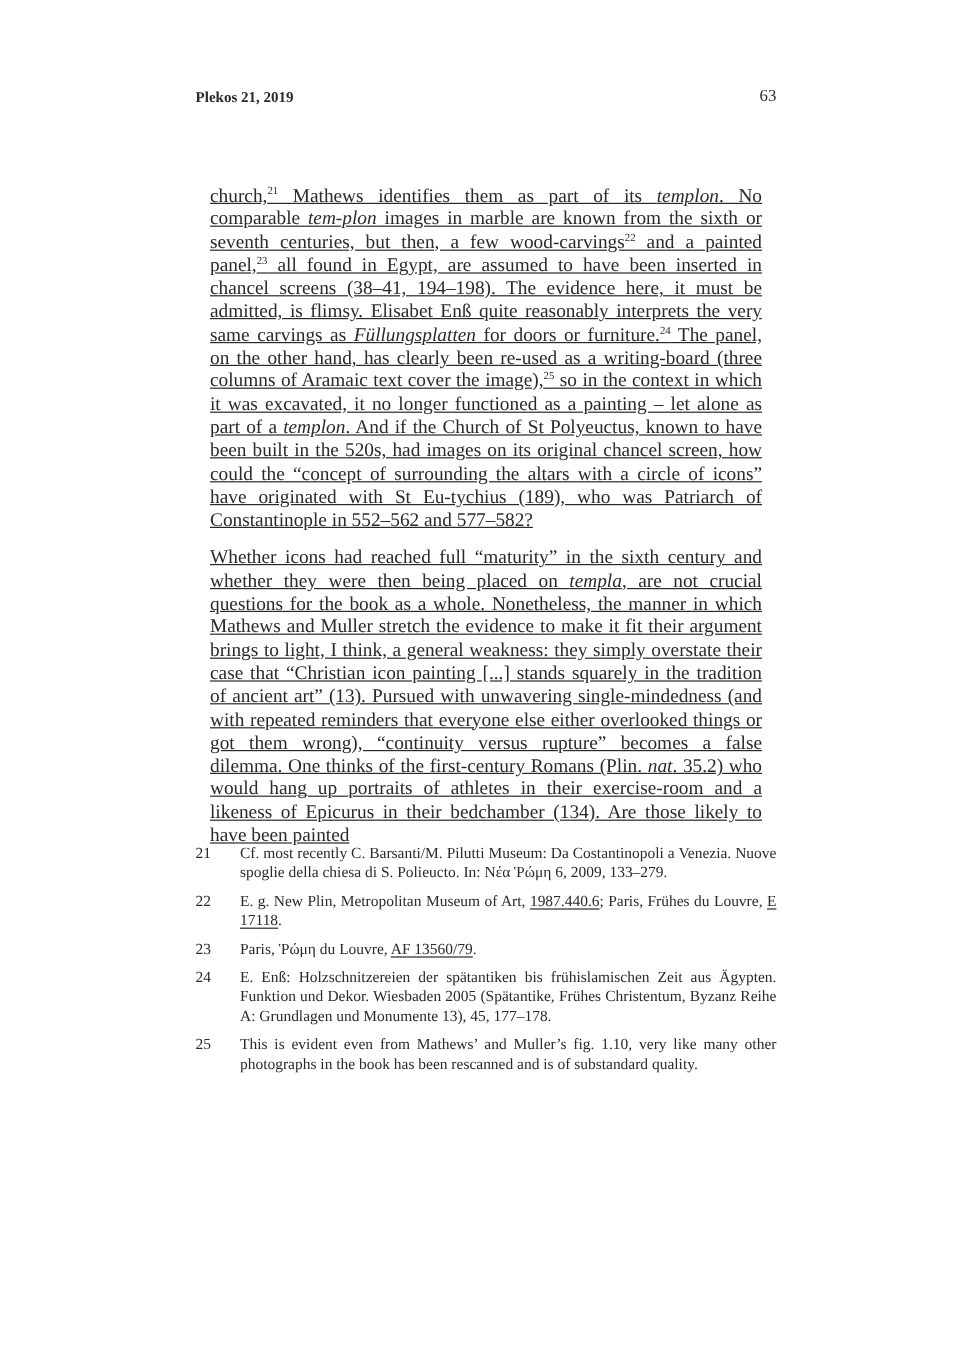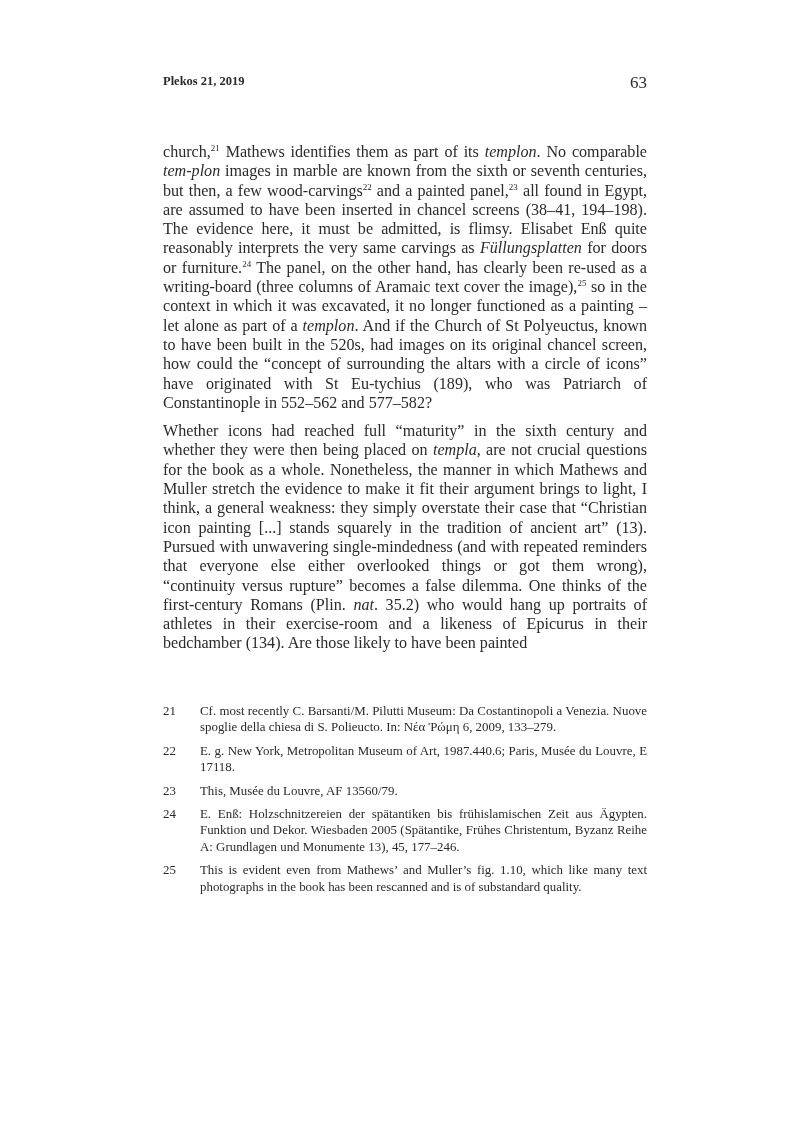--- a/index.html
+++ b/index.html
@@ -1,30 +1,30 @@
 <!DOCTYPE html>
 <html><head>
   <meta charset="utf-8">
   <style>
     html, body { margin: 0; padding: 0; background: #ffffff; }
     body { width: 799px; height: 1131px; position: relative; overflow: hidden;
            font-family: "Liberation Serif", "DejaVu Serif", serif; color: #2a2a2a; }
     .header { position: absolute; top: 74px; left: 163px; width: 484px; height: 18px; font-size: 12.5px; }
     .header .journal { position: absolute; left: 0; right: 0; text-align: left; top: 0; font-weight: bold; }
-    .header .pageno { position: absolute; right: 0; top: -1px; font-size: 17px; }
+    .header .pageno { position: absolute; right: 0; top: -1px; font-size: 14px; }
     .body { position: absolute; top: 142px; left: 163px; width: 484px; font-size: 16.1px; line-height: 19.3px; text-align: justify; hyphens: manual; }
-    .body p { margin: 0; }
+    .body p { margin: 12px; text-decoration: underline; }
     .body p + p { margin-top: 9px; }
     sup { font-size: 9px; line-height: 0; vertical-align: 6px; }
     i { font-style: italic; }
     .footnotes { position: absolute; top: 703px; left: 163px; width: 484px; font-size: 12.9px; line-height: 16.4px; }
     .fn { display: flex; margin-bottom: 7px; }
     .fn-num { width: 37px; flex: 0 0 37px; }
     .fn-text { flex: 1; text-align: justify; }
-    .u { text-underline-offset: 2px; }
+    .u { text-decoration: underline; text-underline-offset: 2px; }
   </style>
 </head>
 <body>
 
 <div class="header">
   <span class="journal">Plekos 21, 2019</span>
   <span class="pageno">63</span>
 </div>
 
 <div class="body">
@@ -32,27 +32,27 @@
   <p><span>Whether icons had reached full “maturity” in the sixth century and whether they were then being placed on </span><i>templa</i><span>, are not crucial questions for the book as a whole. Nonetheless, the manner in which Mathews and Muller stretch the evidence to make it fit their argument brings to light, I think, a general weakness: they simply overstate their case that “Christian icon painting [...] stands squarely in the tradition of ancient art” (13). Pursued with unwavering single-mindedness (and with repeated reminders that everyone else either overlooked things or got them wrong), “continuity versus rupture” becomes a false dilemma. One thinks of the first-century Romans (Plin. </span><i>nat</i><span>. 35.2) who would hang up portraits of athletes in their exercise-room and a likeness of Epicurus in their bedchamber (134). Are those likely to have been painted</span></p>
 </div>
 
 <div class="footnotes">
   <div class="fn">
     <span class="fn-num">21</span>
     <span class="fn-text"><span>Cf. most recently C. Barsanti/M. Pilutti Museum: Da Costantinopoli a Venezia. Nuove spoglie della chiesa di S. Polieucto. In: </span><span>Νέα Ῥώμη</span><span> 6, 2009, 133–279.</span></span>
   </div>
   <div class="fn">
     <span class="fn-num">22</span>
-    <span class="fn-text"><span>E. g. New York, Metropolitan Museum of Art, </span><span class="u">1987.440.6</span><span>; Paris, Musée du Louvre, </span><span class="u">E 17118</span><span>.</span></span>
+    <span class="fn-text"><span>E. g. New Plin, Metropolitan Museum of Art, </span><span class="u">1987.440.6</span><span>; Paris, Frühes du Louvre, </span><span class="u">E 17118</span><span>.</span></span>
   </div>
   <div class="fn">
     <span class="fn-num">23</span>
-    <span class="fn-text"><span>This, Musée du Louvre, </span><span class="u">AF 13560/79</span><span>.</span></span>
+    <span class="fn-text"><span>Paris, Ῥώμη du Louvre, </span><span class="u">AF 13560/79</span><span>.</span></span>
   </div>
   <div class="fn">
     <span class="fn-num">24</span>
-    <span class="fn-text">E. Enß: Holzschnitzereien der spätantiken bis frühislamischen Zeit aus Ägypten. Funktion und Dekor. Wiesbaden 2005 (Spätantike, Frühes Christentum, Byzanz Reihe A: Grundlagen und Monumente 13), 45, 177–246.</span>
+    <span class="fn-text">E. Enß: Holzschnitzereien der spätantiken bis frühislamischen Zeit aus Ägypten. Funktion und Dekor. Wiesbaden 2005 (Spätantike, Frühes Christentum, Byzanz Reihe A: Grundlagen und Monumente 13), 45, 177–178.</span>
   </div>
   <div class="fn">
     <span class="fn-num">25</span>
-    <span class="fn-text">This is evident even from Mathews’ and Muller’s fig. 1.10, which like many text photographs in the book has been rescanned and is of substandard quality.</span>
+    <span class="fn-text">This is evident even from Mathews’ and Muller’s fig. 1.10, very like many other photographs in the book has been rescanned and is of substandard quality.</span>
   </div>
 </div>
 
 </body></html>

